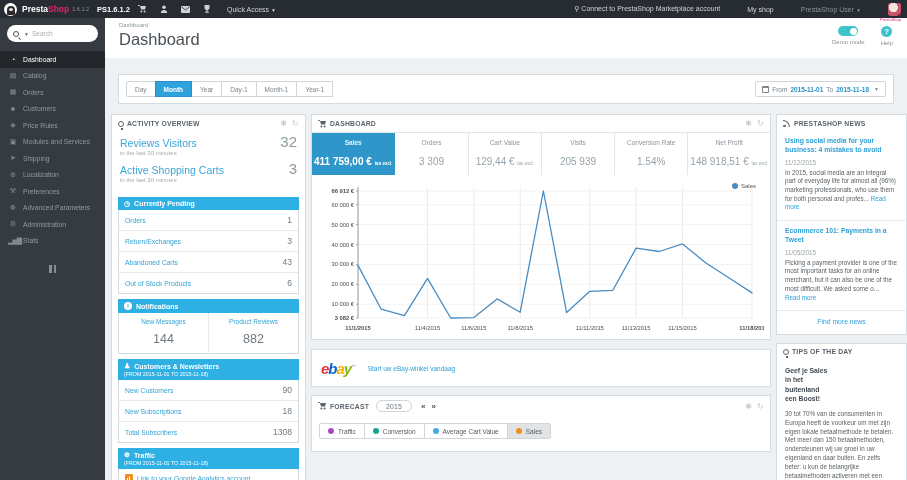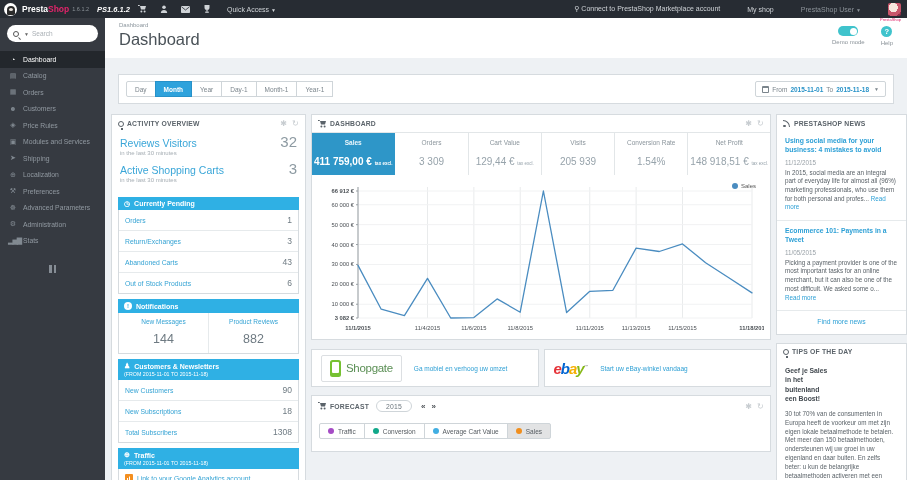--- a/index.html
+++ b/index.html
@@ -5,21 +5,21 @@
   * { margin:0; padding:0; box-sizing:border-box; }
   html,body { width:907px; height:480px; overflow:hidden; font-family:"Liberation Sans",sans-serif; background:#eef1f4; }
   
   .topbar { height:18px; background:#272c33; display:flex; align-items:center; color:#cfd3d7; font-size:7px; padding:0 6px 0 4px; position:relative; z-index:5; }
   .logo-circle { width:13px; height:13px; border-radius:50%; background:#fff; margin-right:5px; position:relative; overflow:hidden; }
   .logo-circle::after { content:""; position:absolute; left:2.5px; top:3px; width:8px; height:9px; background:#2b2b2b; border-radius:4px 4px 1px 1px; }
   .logo-circle::before { content:""; position:absolute; left:4.5px; top:5px; width:4px; height:3px; background:#e8e3de; border-radius:50%; z-index:1; }
   .brand { font-size:8.5px; font-weight:bold; color:#fff; }
   .brand .pink { color:#e0246a; }
   .brand-ver { font-size:5.5px; color:#8b9298; margin:0 8px 0 3px; }
-  .ps-ver { font-size:7.5px; font-weight:bold; color:#fff; margin-right:8px;font-style:italic; }
+  .ps-ver { font-size:7.5px; font-weight:bold; color:#fff; margin-right:8px; }
   .tb-icons { display:flex; gap:13px; align-items:center; margin-right:16px; }
   .tb-icons svg { display:block; }
   .tb-link { color:#cfd3d7; margin-right:14px; cursor:pointer; }
   .tb-right { margin-left:auto; display:flex; align-items:center; gap:13px; }
   .caret { font-size:5px; margin-left:2px; }
   .avatar { width:13px; height:13px; border-radius:2px; background:radial-gradient(circle at 40% 35%, #f7e7de 0 40%, #c8566b 41% 75%, #8f2d47 76%); position:relative; }
   .avatar-caption { position:absolute; top:14px; right:0; font-size:4px; color:#e0246a; white-space:nowrap; }
   
   .app { display:flex; height:462px; }
   .sidebar { width:105px; background:#363a41; flex:none; }
@@ -478,27 +478,20 @@
                   <text x="320.11764705882354" y="151" text-anchor="middle" font-size="5.8" fill="#4a4f54" font-family="Liberation Sans, sans-serif" font-weight="normal">11/13/2015</text>
                   <text x="366.4705882352941" y="151" text-anchor="middle" font-size="5.8" fill="#4a4f54" font-family="Liberation Sans, sans-serif" font-weight="normal">11/15/2015</text>
                   <text x="436" y="151" text-anchor="middle" font-size="5.8" fill="#4a4f54" font-family="Liberation Sans, sans-serif" font-weight="bold">11/18/201</text>
                   <polyline points="42.0,86.4 65.2,130.2 88.4,136.6 111.5,99.4 134.7,139.0 157.9,138.6 181.1,119.9 204.2,133.2 227.4,12.0 250.6,133.6 273.8,112.3 296.9,111.3 320.1,69.1 343.3,72.5 366.5,64.9 389.6,83.7 412.8,98.8 436.0,113.9" fill="none" stroke="#4a8cc0" stroke-width="1.3" stroke-linejoin="round" stroke-linecap="round"></polyline>
                 </svg>
             </div>
           </div>
 
           <div class="banner-row">
             <div class="banner">
-              <span class="sg-box">
-                  <span class="sg-phone"></span>
-                  <span class="sg-text">Shopgate</span>
-                </span>
-              <span class="blink">Ga mobiel en verhoog uw omzet</span>
-            </div>
-            <div class="banner">
               <span class="ebay-logo"><span id="ebay-letters"><span style="color: rgb(229, 50, 56);">e</span><span style="color: rgb(0, 100, 210);">b</span><span style="color: rgb(245, 175, 2);">a</span><span style="color: rgb(134, 184, 23);">y</span></span><span class="tm">™</span></span>
               <span class="blink">Start uw eBay-winkel vandaag</span>
             </div>
           </div>
 
           <div class="panel forecast">
             <div class="phead">
               <svg width="9" height="8" viewBox="0 0 9 8">
                   <path d="M0 0h1.5l.5 1h6l-1 3.5H3L2 1H0z" fill="#5b636a"></path>
                   <circle cx="3.4" cy="6.6" r="1" fill="#5b636a"></circle>

